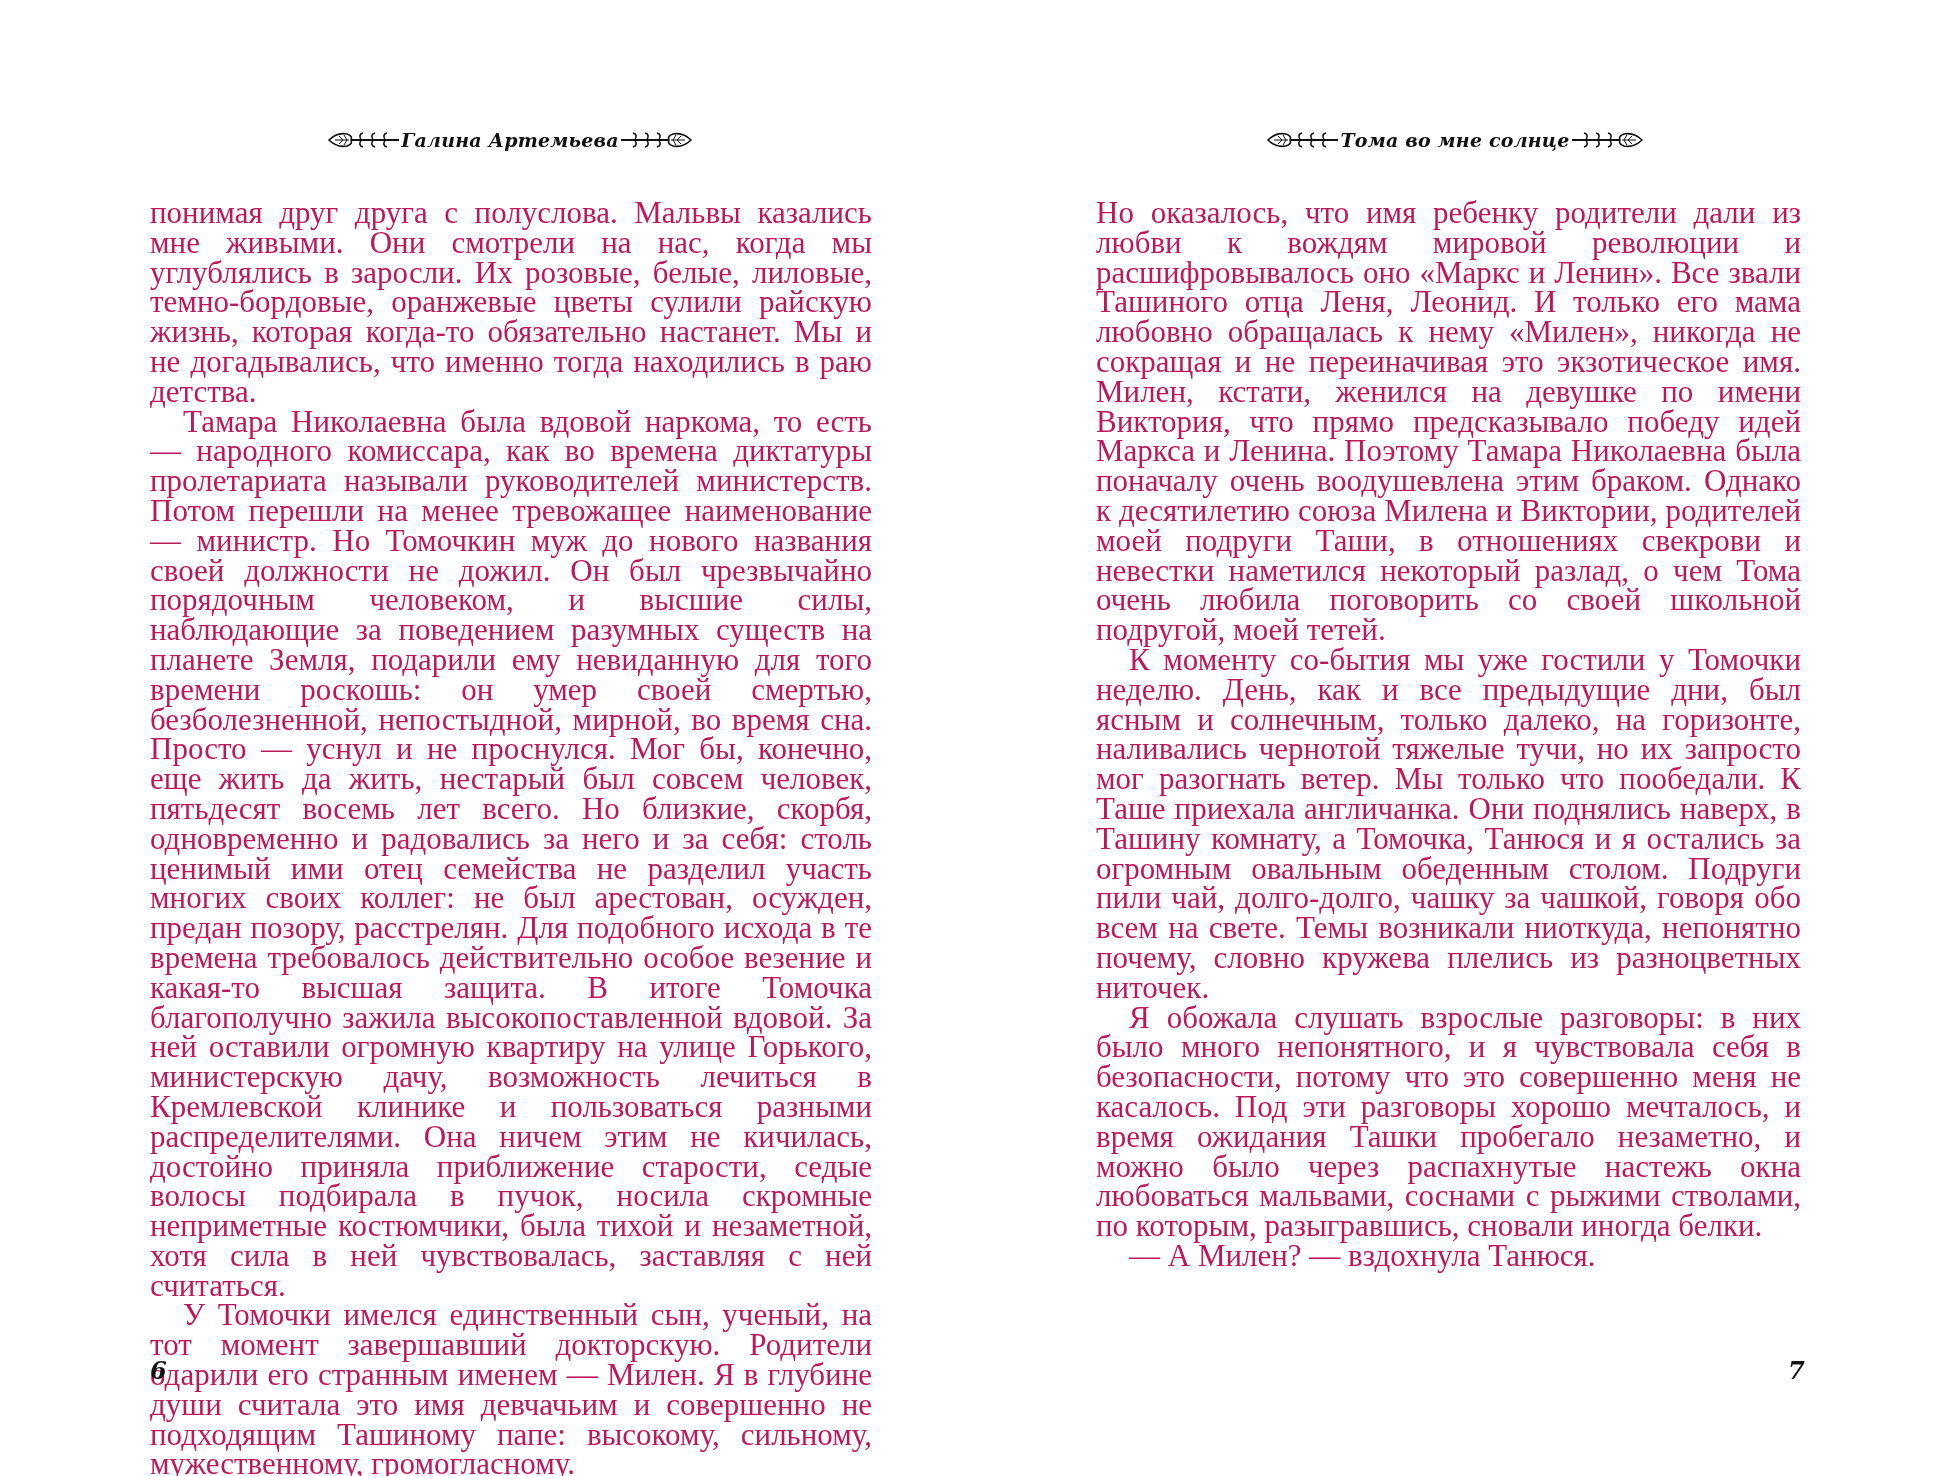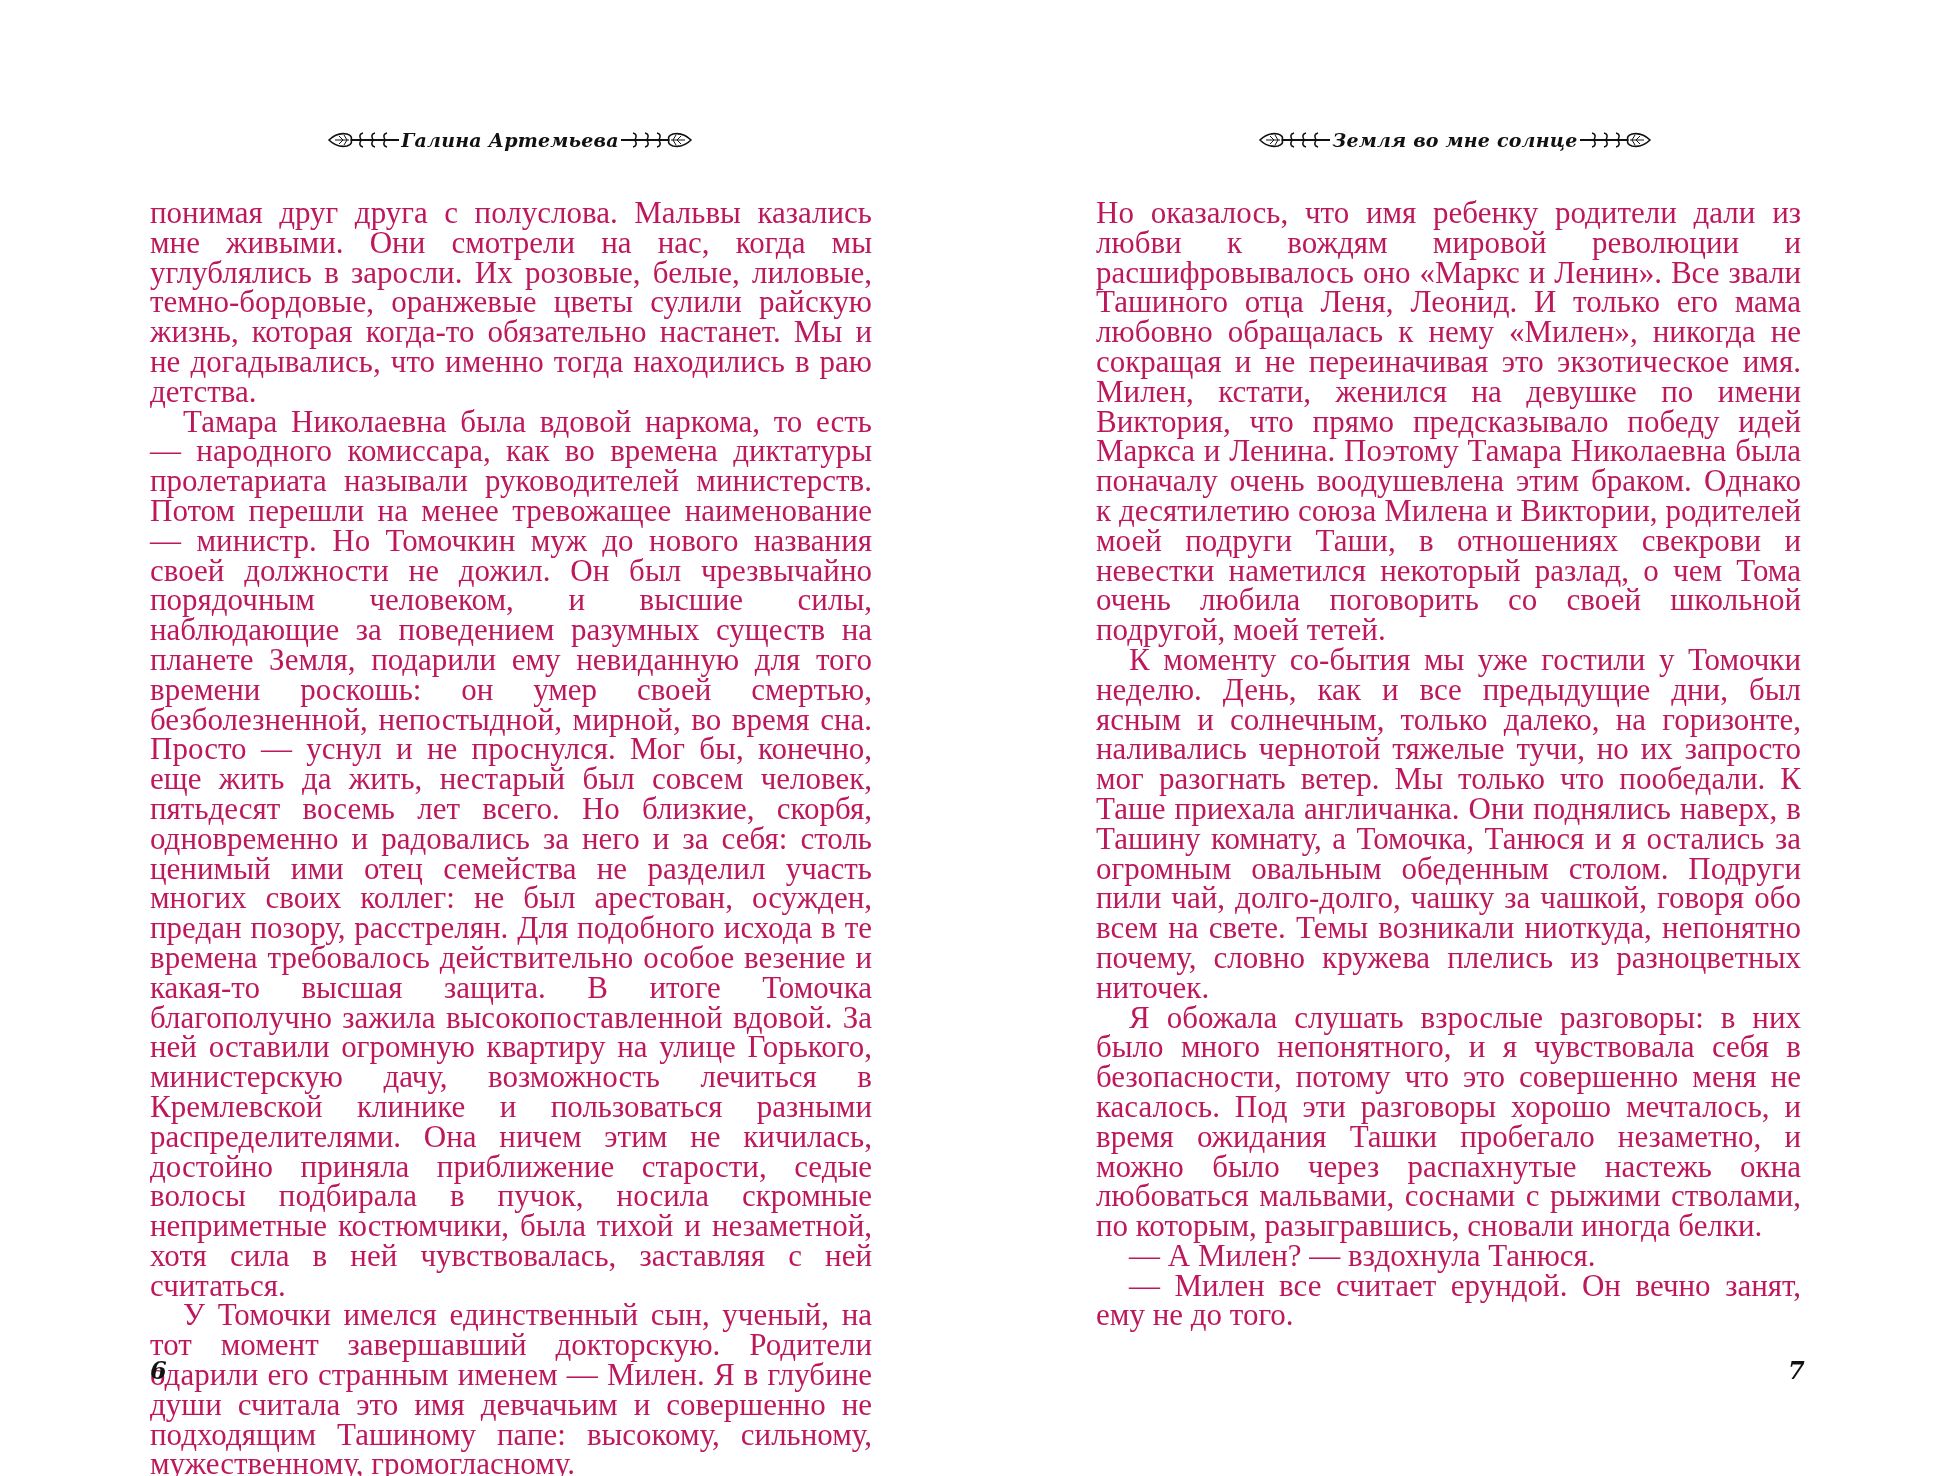--- a/index.html
+++ b/index.html
@@ -120,35 +120,34 @@
     <span class="ornament">
       <svg width="74" height="20" viewBox="0 0 74 20">
         <line x1="2" y1="10" x2="72" y2="10" stroke="#111" stroke-width="2"></line>
         <path d="M2 10 Q10 2 20 4 Q26 6 24 10 Q26 14 20 16 Q10 18 2 10 Z" fill="#fff" stroke="#111" stroke-width="1.6"></path>
         <path d="M8 10 L22 10 M12 6 L16 10 M12 14 L16 10 M17 5 L20 10 M17 15 L20 10" stroke="#111" stroke-width="1"></path>
         <path d="M34 10 q-3 -6 2 -7 M34 10 q-3 6 2 7" fill="none" stroke="#111" stroke-width="1.6"></path>
         <path d="M46 10 q-3 -6 2 -7 M46 10 q-3 6 2 7" fill="none" stroke="#111" stroke-width="1.6"></path>
         <path d="M58 10 q-3 -6 2 -7 M58 10 q-3 6 2 7" fill="none" stroke="#111" stroke-width="1.6"></path>
       </svg>
     </span>
-    <span class="header-title">Земля во мне солнце</span>
+    <span class="header-title">Тома во мне солнце</span>
     <span class="ornament">
       <svg width="74" height="20" viewBox="0 0 74 20" style="transform:scaleX(-1)">
         <line x1="2" y1="10" x2="72" y2="10" stroke="#111" stroke-width="2"></line>
         <path d="M2 10 Q10 2 20 4 Q26 6 24 10 Q26 14 20 16 Q10 18 2 10 Z" fill="#fff" stroke="#111" stroke-width="1.6"></path>
         <path d="M8 10 L22 10 M12 6 L16 10 M12 14 L16 10 M17 5 L20 10 M17 15 L20 10" stroke="#111" stroke-width="1"></path>
         <path d="M34 10 q-3 -6 2 -7 M34 10 q-3 6 2 7" fill="none" stroke="#111" stroke-width="1.6"></path>
         <path d="M46 10 q-3 -6 2 -7 M46 10 q-3 6 2 7" fill="none" stroke="#111" stroke-width="1.6"></path>
         <path d="M58 10 q-3 -6 2 -7 M58 10 q-3 6 2 7" fill="none" stroke="#111" stroke-width="1.6"></path>
       </svg>
     </span>
   </div>
 
   <div class="text-block">
     <p class="para noindent">Но оказалось, что имя ребенку родители дали из любви к вождям мировой революции и расшифровывалось оно «Маркс и Ленин». Все звали Ташиного отца Леня, Леонид. И только его мама любовно обращалась к нему «Милен», никогда не сокращая и не переиначивая это экзотическое имя. Милен, кстати, женился на девушке по имени Виктория, что прямо предсказывало победу идей Маркса и Ленина. Поэтому Тамара Николаевна была поначалу очень воодушевлена этим браком. Однако к десятилетию союза Милена и Виктории, родителей моей подруги Таши, в отношениях свекрови и невестки наметился некоторый разлад, о чем Тома очень любила поговорить со своей школьной подругой, моей тетей.</p>
     <p class="para">К моменту со-бытия мы уже гостили у Томочки неделю. День, как и все предыдущие дни, был ясным и солнечным, только далеко, на горизонте, наливались чернотой тяжелые тучи, но их запросто мог разогнать ветер. Мы только что пообедали. К Таше приехала англичанка. Они поднялись наверх, в Ташину комнату, а Томочка, Танюся и я остались за огромным овальным обеденным столом. Подруги пили чай, долго-долго, чашку за чашкой, говоря обо всем на свете. Темы возникали ниоткуда, непонятно почему, словно кружева плелись из разноцветных ниточек.</p>
     <p class="para">Я обожала слушать взрослые разговоры: в них было много непонятного, и я чувствовала себя в безопасности, потому что это совершенно меня не касалось. Под эти разговоры хорошо мечталось, и время ожидания Ташки пробегало незаметно, и можно было через распахнутые настежь окна любоваться мальвами, соснами с рыжими стволами, по которым, разыгравшись, сновали иногда белки.</p>
     <p class="para">— А Милен? — вздохнула Танюся.</p>
-    <p class="para">— Милен все считает ерундой. Он вечно занят, ему не до того.</p>
   </div>
 
   <div class="page-number">7</div>
 </div>
 
 </body></html>

